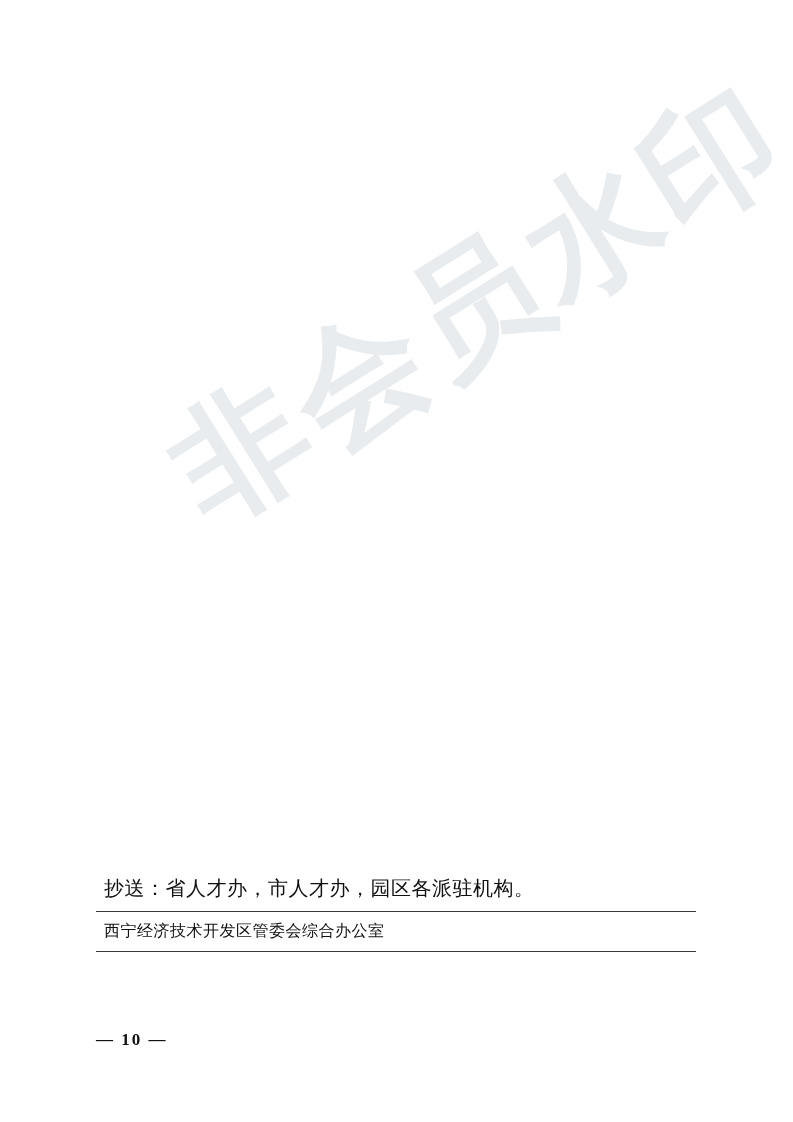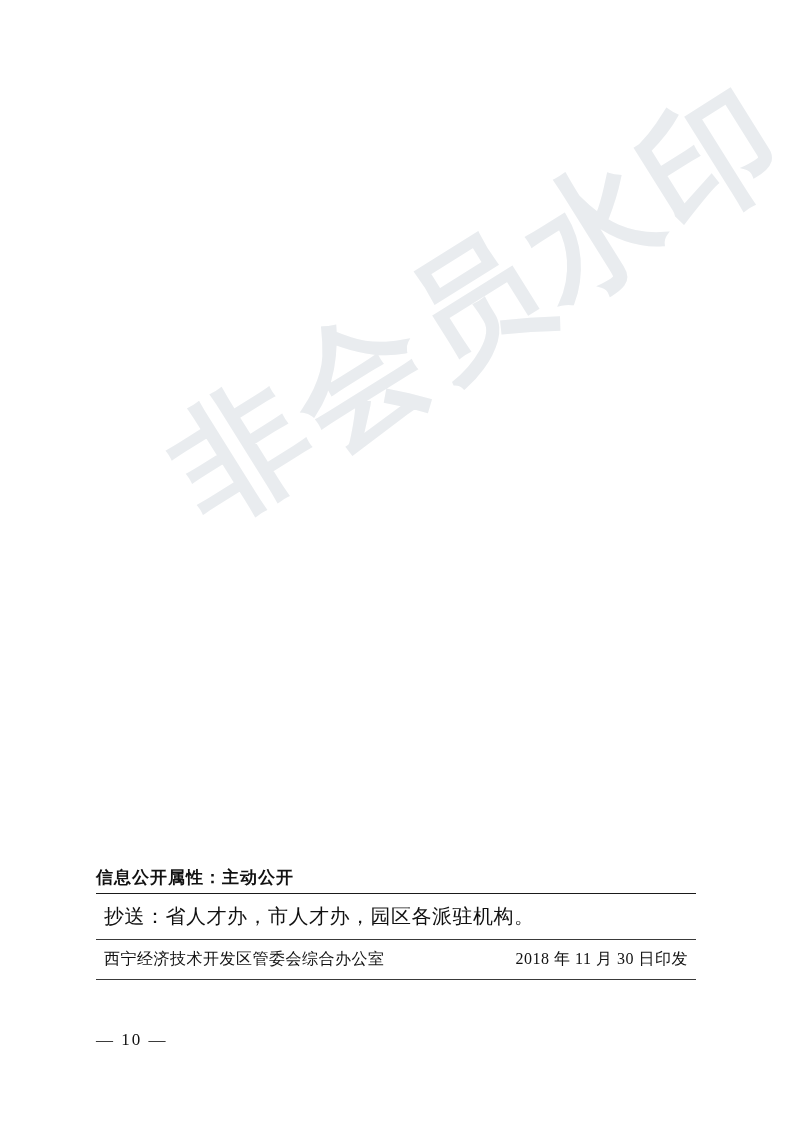--- a/index.html
+++ b/index.html
@@ -90,47 +90,43 @@
     white-space: nowrap;
   }
   .page-number {
     position: absolute;
     left: 96px;
     top: 1030px;
     font-family: "Liberation Serif", serif;
     font-size: 17px;
     color: #111111;
     letter-spacing: 2px;
+    font-weight: bold;
   }
 </style>
 </head>
 <body>
 
 <div class="page">
 
   <div class="watermark">
     <div class="watermark-text">非会员水印</div>
   </div>
 
   <div class="doc-footer">
 
-    <div class="footer-row">
-      <div class="disclosure-line">信息公开属性：主动公开</div>
-      <div class="rule"></div>
-    </div>
 
     <div class="footer-row">
       <div class="cc-line">抄送：省人才办，市人才办，园区各派驻机构。</div>
       <div class="rule-thin"></div>
     </div>
 
     <div class="footer-row">
       <div class="issuer-row">
         <span>西宁经济技术开发区管委会综合办公室</span>
-        <span>2018 年 11 月 30 日印发</span>
       </div>
       <div class="rule-thin"></div>
     </div>
 
   </div>
 
   <div class="page-number">— 10 —</div>
 
 </div>
 

